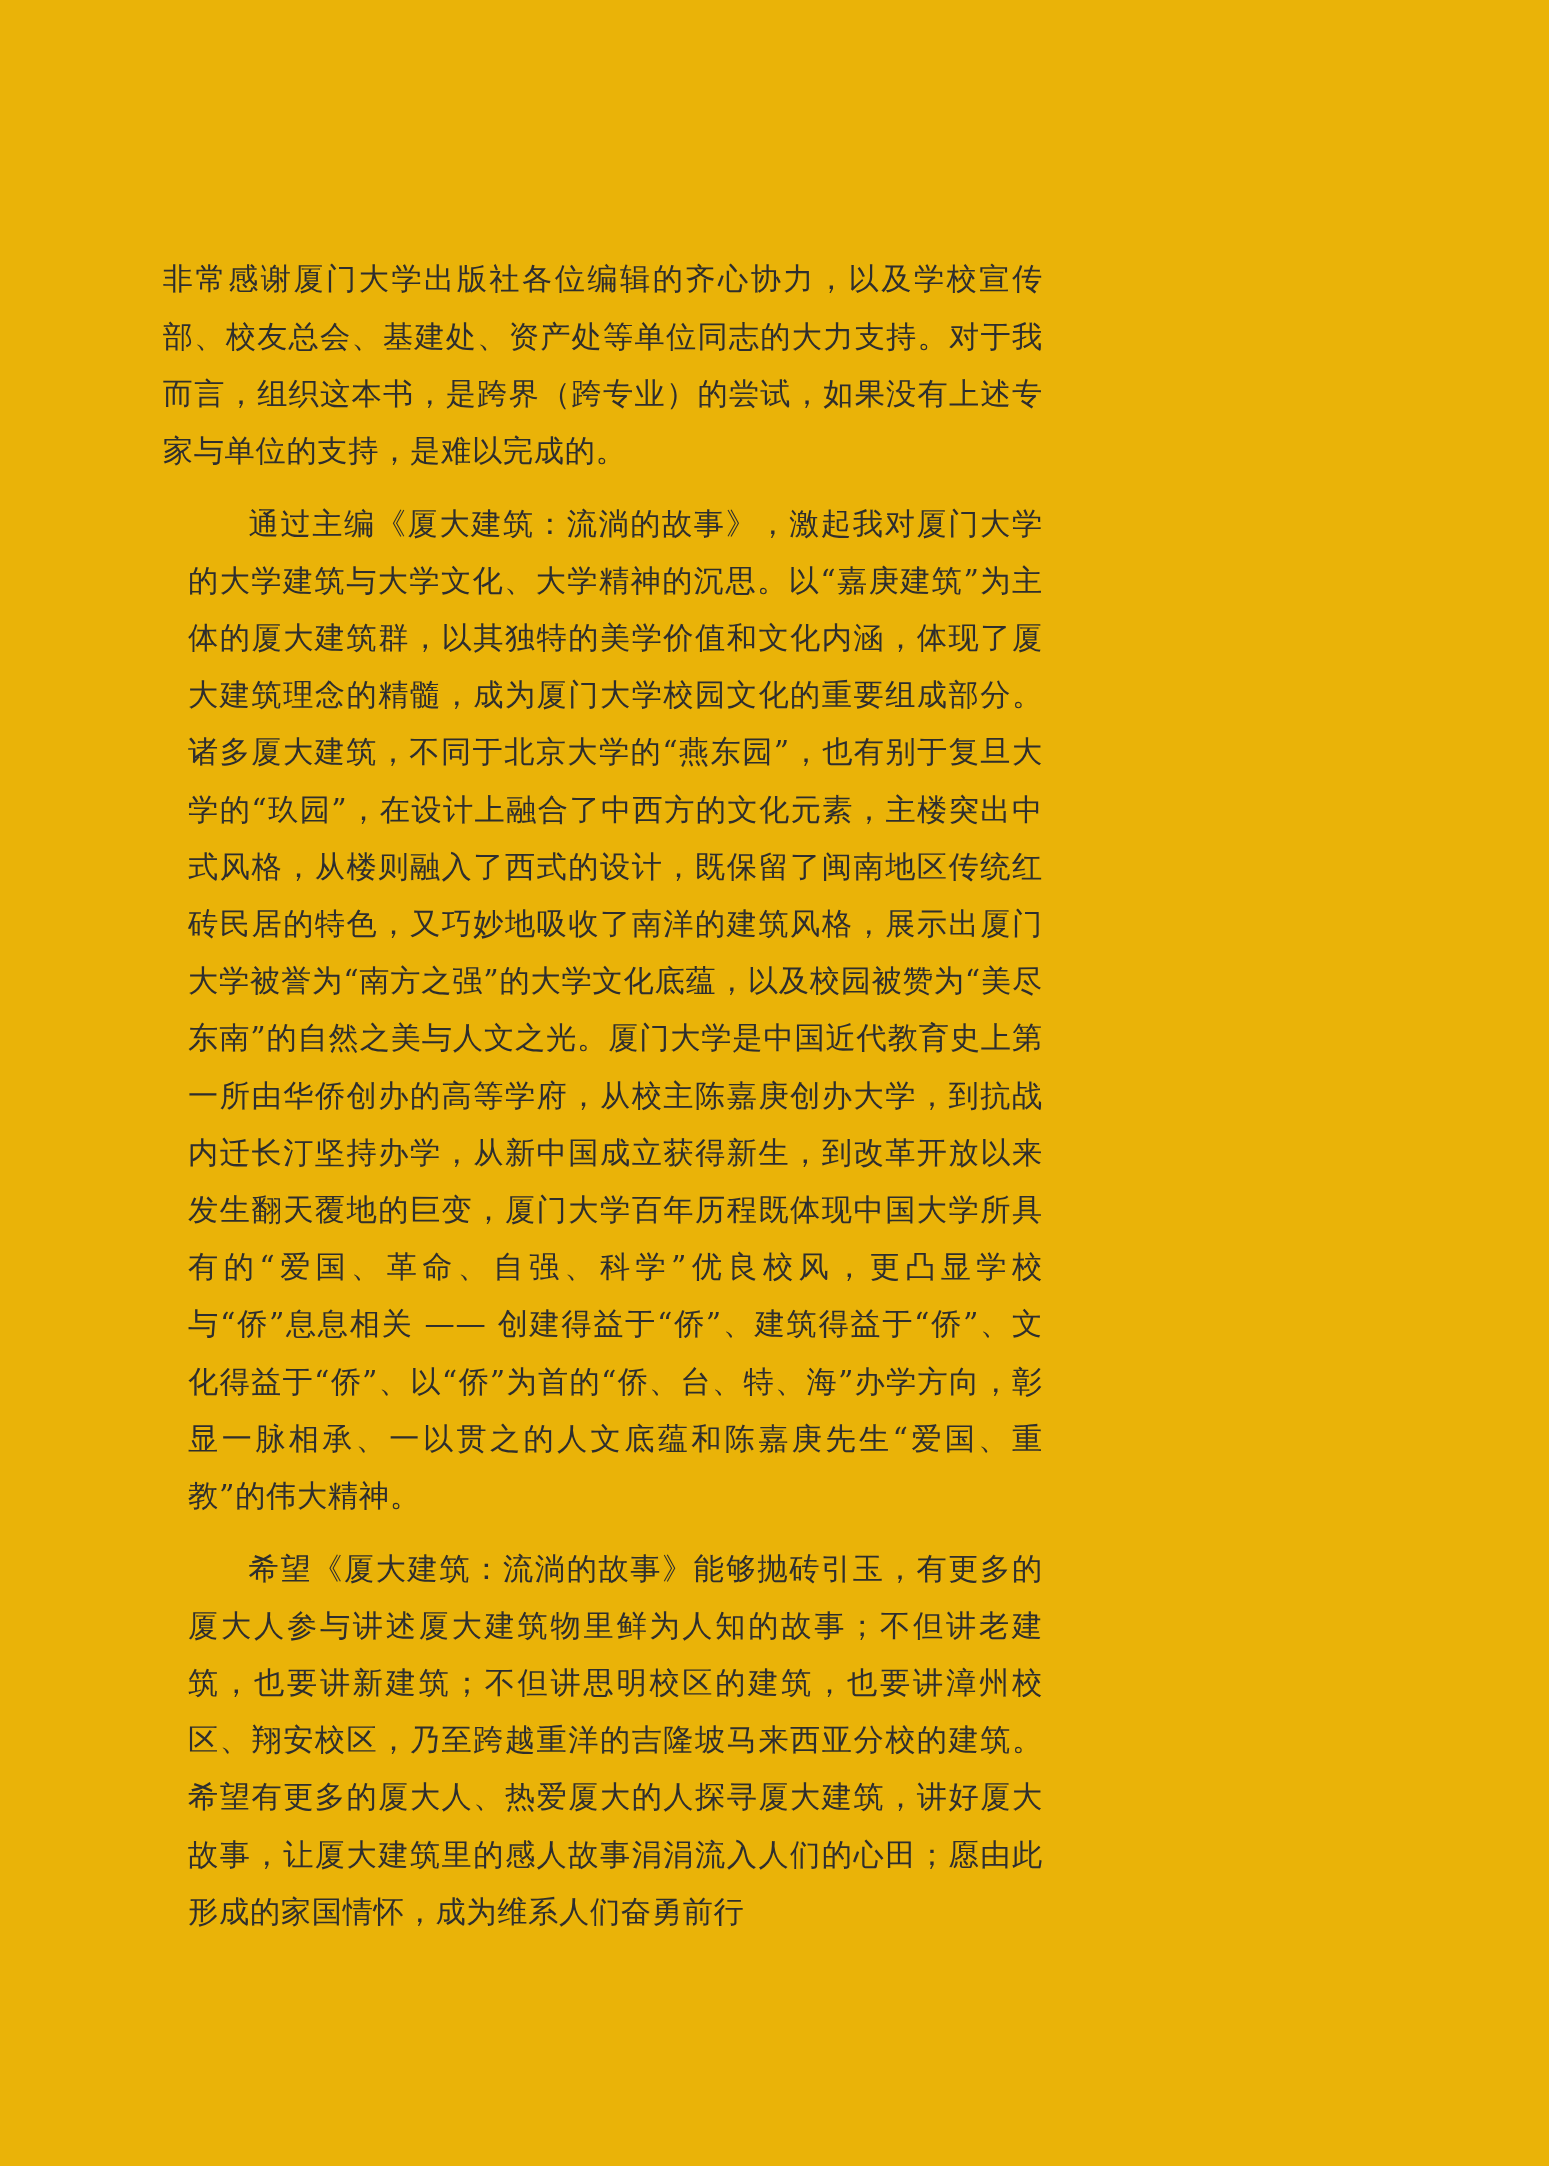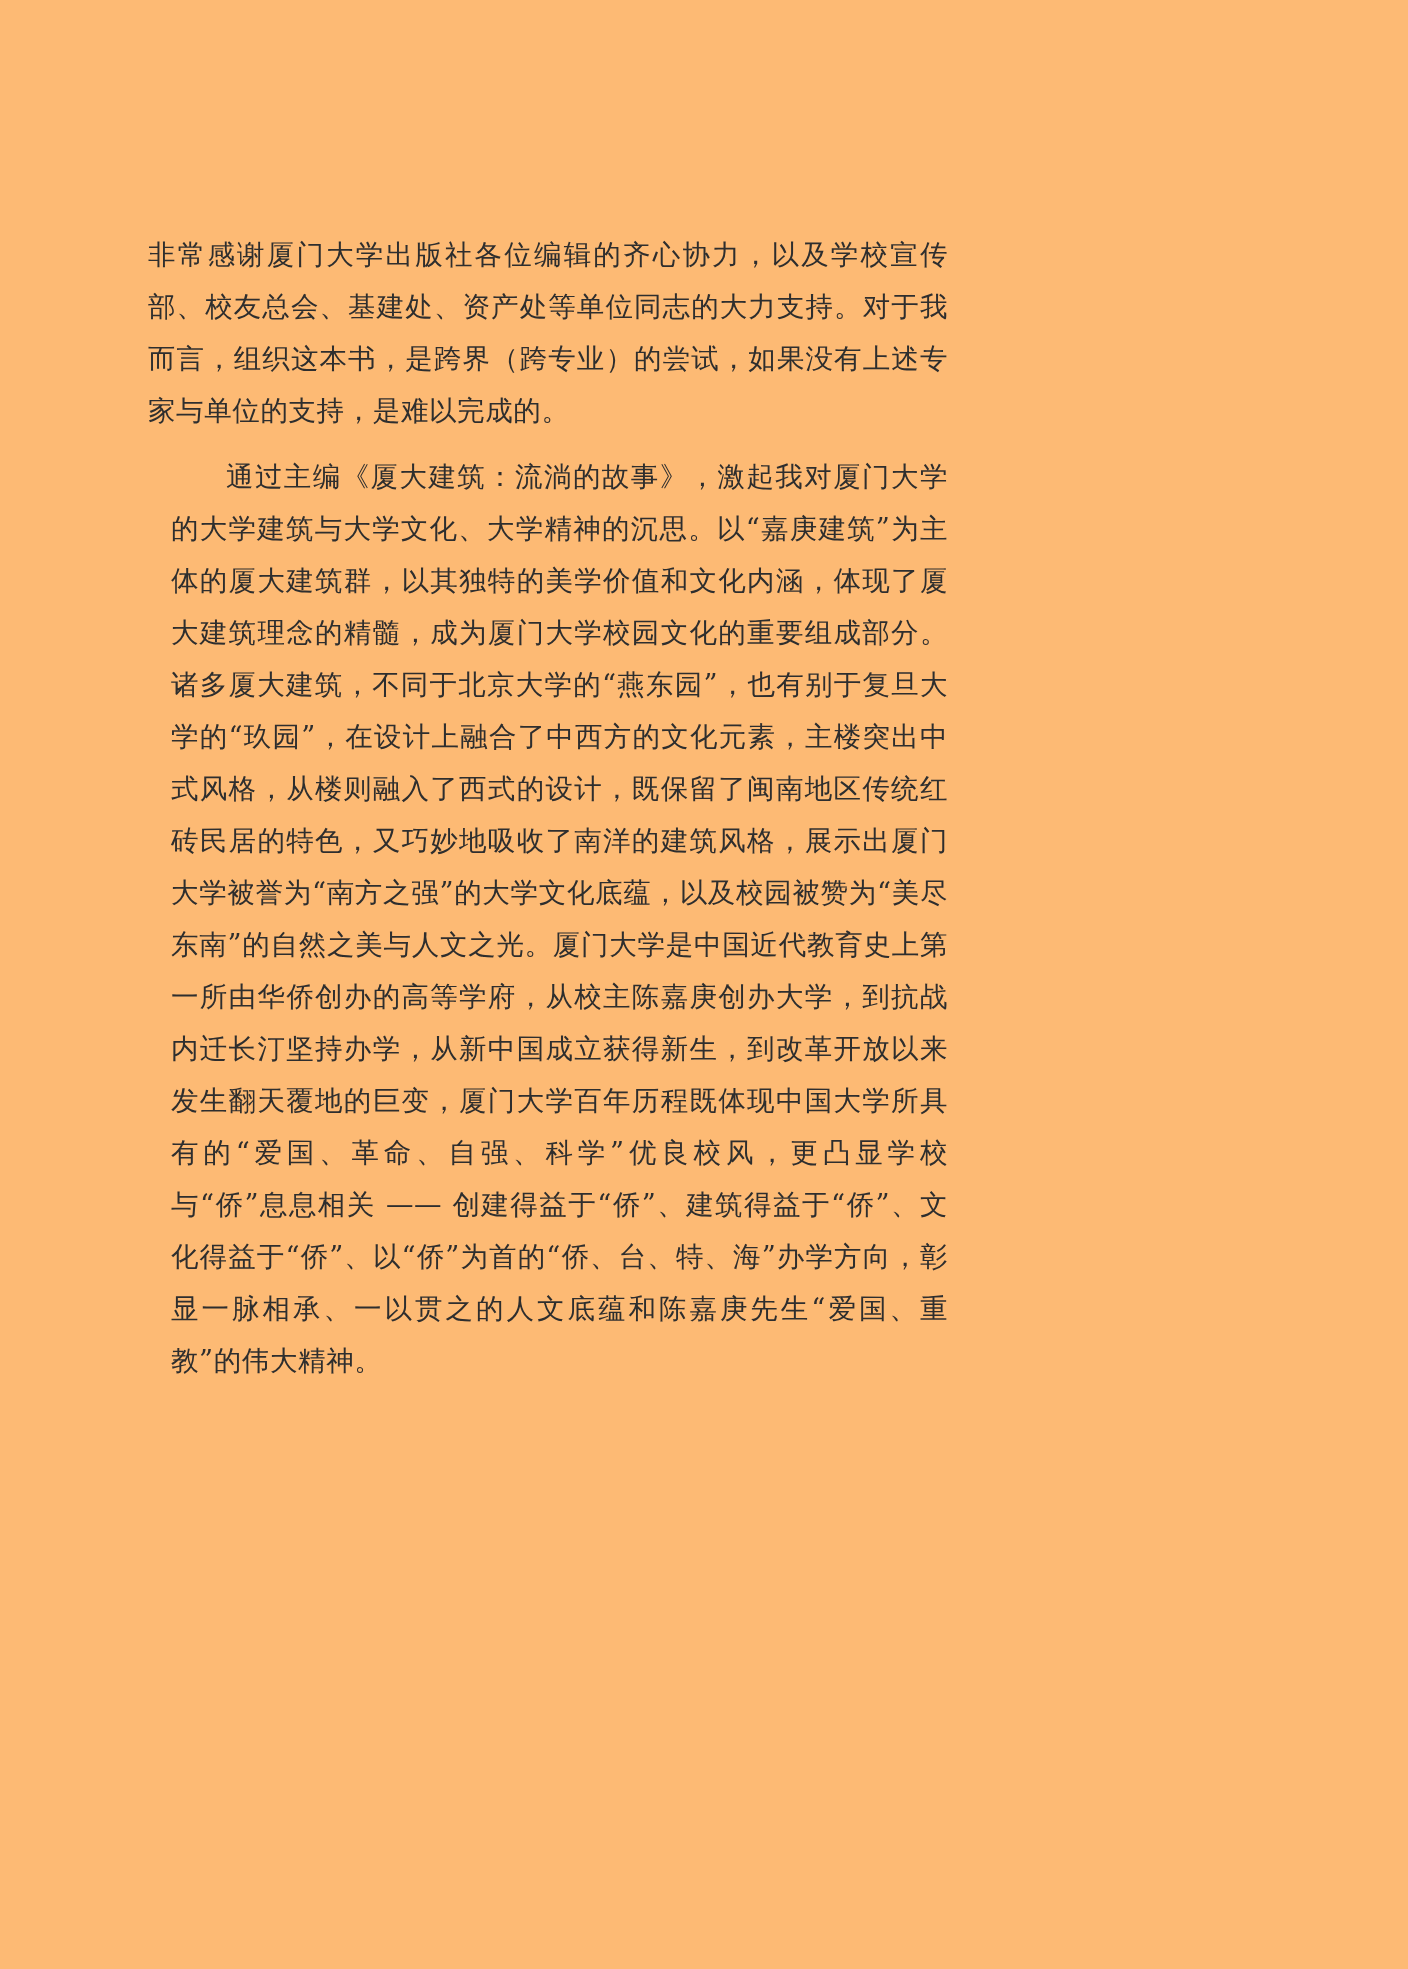--- a/index.html
+++ b/index.html
@@ -11,21 +11,21 @@
     width: 1408px;
     height: 1969px;
     position: relative;
     font-family: "DejaVu Serif", "Liberation Serif", serif;
     color: #2b2b2b;
     overflow: hidden;
   }
   .page {
     position: absolute;
     inset: 0;
-    background: #fdba74;
+    background: #eab308;
   }
   .content {
     position: absolute;
     left: 148px;
     top: 228px;
     width: 800px;
   }
   p.para {
     margin: 0 0 0 0;
     font-size: 27.5px;
@@ -53,20 +53,21 @@
   }
 </style>
 </head>
 <body>
 
 <div class="page">
 
   <div class="content">
     <p class="para">非常感谢厦门大学出版社各位编辑的齐心协力，以及学校宣传部、校友总会、基建处、资产处等单位同志的大力支持。对于我而言，组织这本书，是跨界（跨专业）的尝试，如果没有上述专家与单位的支持，是难以完成的。</p>
     <p class="para indent gap">通过主编《厦大建筑：流淌的故事》，激起我对厦门大学的大学建筑与大学文化、大学精神的沉思。以“嘉庚建筑”为主体的厦大建筑群，以其独特的美学价值和文化内涵，体现了厦大建筑理念的精髓，成为厦门大学校园文化的重要组成部分。诸多厦大建筑，不同于北京大学的“燕东园”，也有别于复旦大学的“玖园”，在设计上融合了中西方的文化元素，主楼突出中式风格，从楼则融入了西式的设计，既保留了闽南地区传统红砖民居的特色，又巧妙地吸收了南洋的建筑风格，展示出厦门大学被誉为“南方之强”的大学文化底蕴，以及校园被赞为“美尽东南”的自然之美与人文之光。厦门大学是中国近代教育史上第一所由华侨创办的高等学府，从校主陈嘉庚创办大学，到抗战内迁长汀坚持办学，从新中国成立获得新生，到改革开放以来发生翻天覆地的巨变，厦门大学百年历程既体现中国大学所具有的“爱国、革命、自强、科学”优良校风，更凸显学校与“侨”息息相关 —— 创建得益于“侨”、建筑得益于“侨”、文化得益于“侨”、以“侨”为首的“侨、台、特、海”办学方向，彰显一脉相承、一以贯之的人文底蕴和陈嘉庚先生“爱国、重教”的伟大精神。</p>
+    <p class="para indent gap">希望《厦大建筑：流淌的故事》能够抛砖引玉，有更多的厦大人参与讲述厦大建筑物里鲜为人知的故事；不但讲老建筑，也要讲新建筑；不但讲思明校区的建筑，也要讲漳州校区、翔安校区，乃至跨越重洋的吉隆坡马来西亚分校的建筑。希望有更多的厦大人、热爱厦大的人探寻厦大建筑，讲好厦大故事，让厦大建筑里的感人故事涓涓流入人们的心田；愿由此形成的家国情怀，成为维系人们奋勇前行</p>
   </div>
 
   <div class="footer">
     
     
   </div>
 
 </div>
 
 </body></html>

